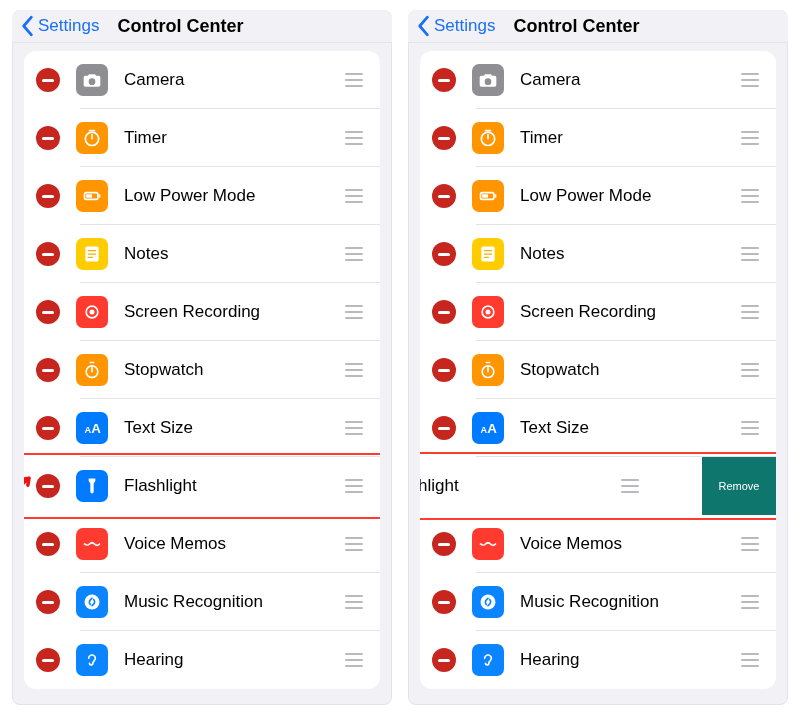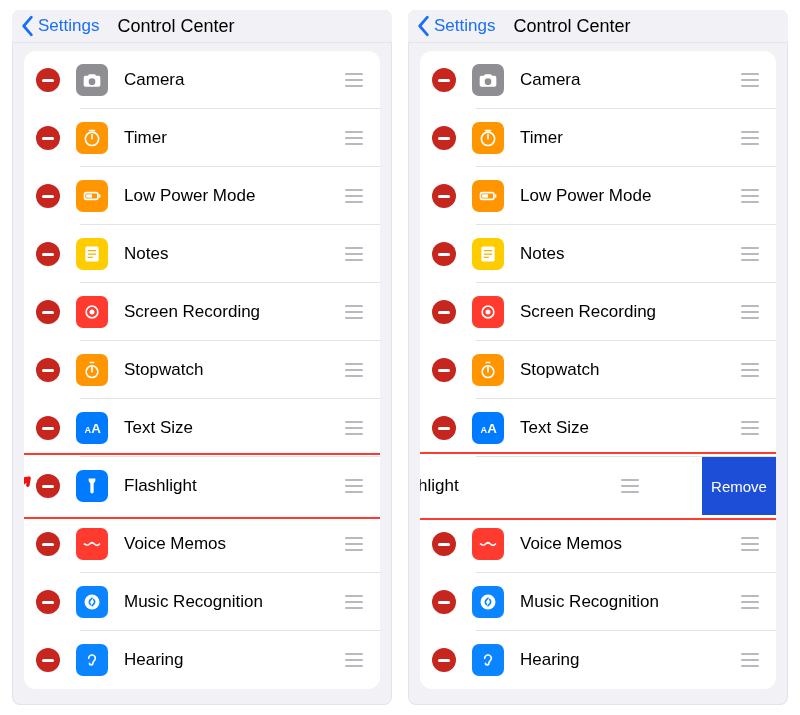--- a/index.html
+++ b/index.html
@@ -3,42 +3,42 @@
 <meta charset="utf-8">
 <style>
   *{box-sizing:border-box;margin:0;padding:0}
   html,body{height:100%}
   body{font-family:-apple-system,"Helvetica Neue",Arial,sans-serif;background:#fff}
   .stage{width:800px;height:715px;margin:0 auto;display:flex;gap:6px;justify-content:space-between;padding:10px 12px}
   .phone{width:380px;background:#f2f2f6;border-radius:8px;overflow:hidden;display:flex;flex-direction:column;box-shadow:0 0 0 1px rgba(0,0,0,.06) inset}
   .nav{height:46px;display:flex;align-items:center;gap:4px;padding:0 4px;background:#f2f2f6;border-bottom:1px solid rgba(0,0,0,.05)}
   .back{display:flex;align-items:center;gap:4px;color:#1a6ff5;font-size:17px;padding-left:4px}
   .back svg{width:14px;height:22px;flex:0 0 auto}
-  .title{font-size:18px;font-weight:400;color:#000;margin-left:14px}
+  .title{font-size:18px;font-weight:700;color:#000;margin-left:14px}
   .list{padding:8px 12px 16px}
   .card{background:#fff;border-radius:12px;overflow:hidden}
   .row{height:58px;display:flex;align-items:center;gap:16px;padding:0 0 0 12px;position:relative}
   .row:not(:last-child)::after{content:"";position:absolute;left:56px;right:0;bottom:0;height:1px;background:#e3e3e7}
   .minus{width:24px;height:24px;border-radius:50%;background:#c7261f;display:flex;align-items:center;justify-content:center;flex:0 0 auto}
   .minus::before{content:"";width:12px;height:3px;background:#fff;border-radius:2px}
   .appicon{width:32px;height:32px;border-radius:7px;display:flex;align-items:center;justify-content:center;flex:0 0 auto}
   .appicon svg{width:20px;height:20px;fill:#fff;display:block}
   .label{flex:1;font-size:17px;color:#000}
   .drag{width:38px;height:100%;display:flex;flex-direction:column;align-items:center;justify-content:center;gap:4px;padding-right:14px}
   .drag span{display:block;width:18px;height:2px;background:#b9b9c0;border-radius:2px}
   
   .hl-wrap{position:relative}
   .hl-wrap::before{content:"";position:absolute;inset:-2px -6px;box-shadow:0 0 0 2px #ff3b30;border-radius:4px;pointer-events:none;z-index:2}
   .arrow-annot{position:absolute;left:-16px;top:50%;transform:translateY(-50%);z-index:3}
   .arrow-annot svg{width:28px;height:28px}
   
   .swiperow{height:58px;display:flex;align-items:center;position:relative;background:#fff}
   .swiperow .content{display:flex;align-items:center;flex:1;height:100%;padding-left:12px;gap:12px;transform:translateX(-46px)}
   .swiperow .label{flex:1}
-  .removebtn{flex:0 0 74px;height:100%;background:#1d4ed8;color:#fff;font-size:15px;display:flex;align-items:center;justify-content:center}
+  .removebtn{flex:0 0 74px;height:100%;background:#0f766e;color:#fff;font-size:11px;display:flex;align-items:center;justify-content:center}
   .swipe-hl{position:relative}
   .swipe-hl::before{content:"";position:absolute;inset:-3px -6px -3px -10px;box-shadow:0 0 0 2px #ff3b30;border-radius:4px;pointer-events:none;z-index:2}
   
   .bg-gray{background:#8e8e93}
   .bg-orange{background:#ff9500}
   .bg-yellow{background:#ffcc00}
   .bg-red{background:#ff3b30}
   .bg-blue{background:#007aff}
   .bg-blue2{background:#0a84ff}
 </style>

